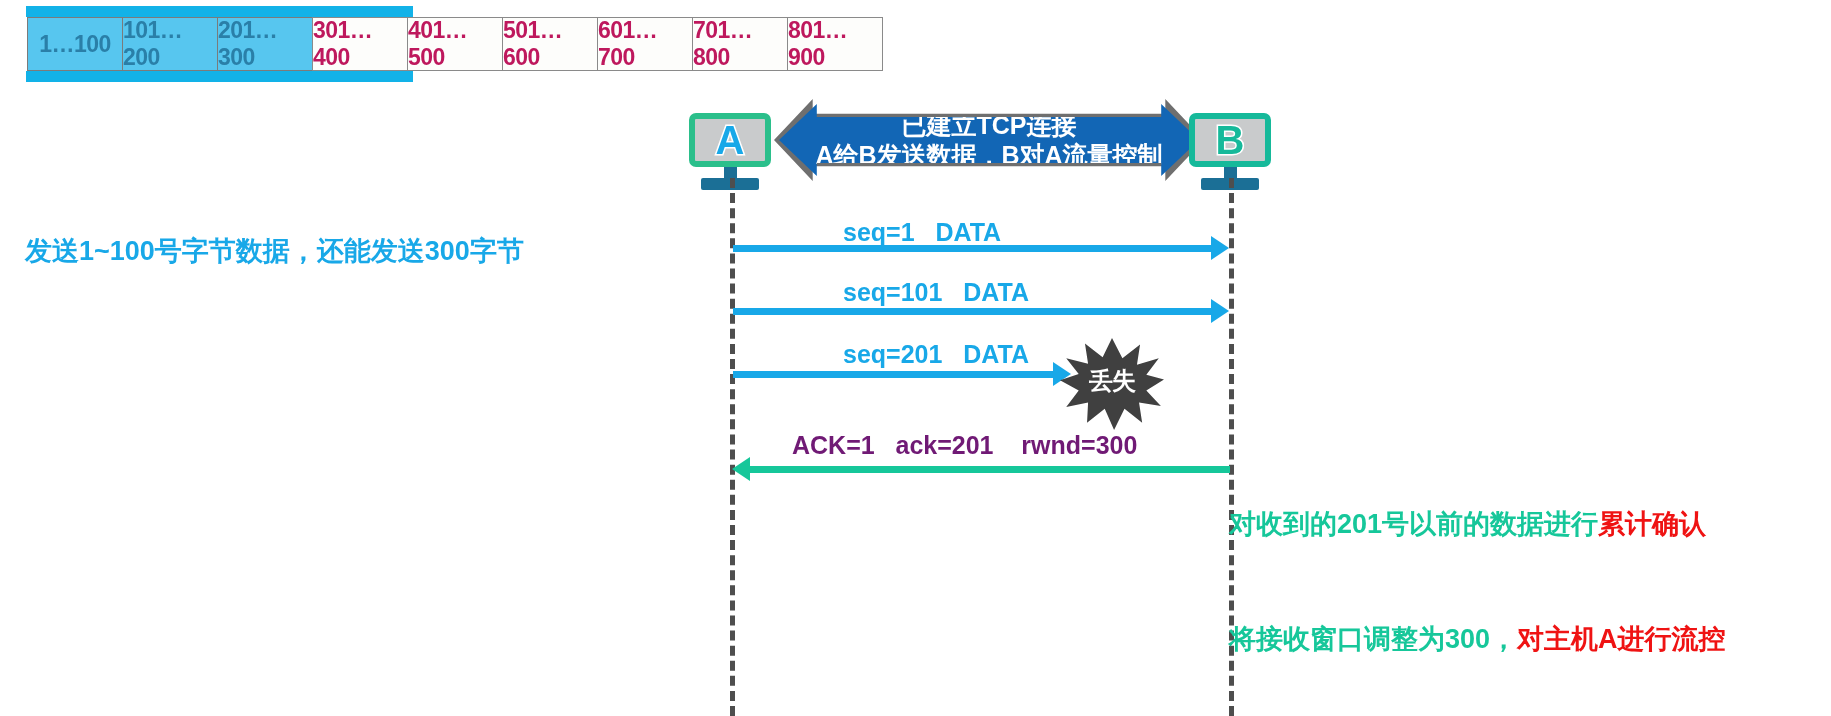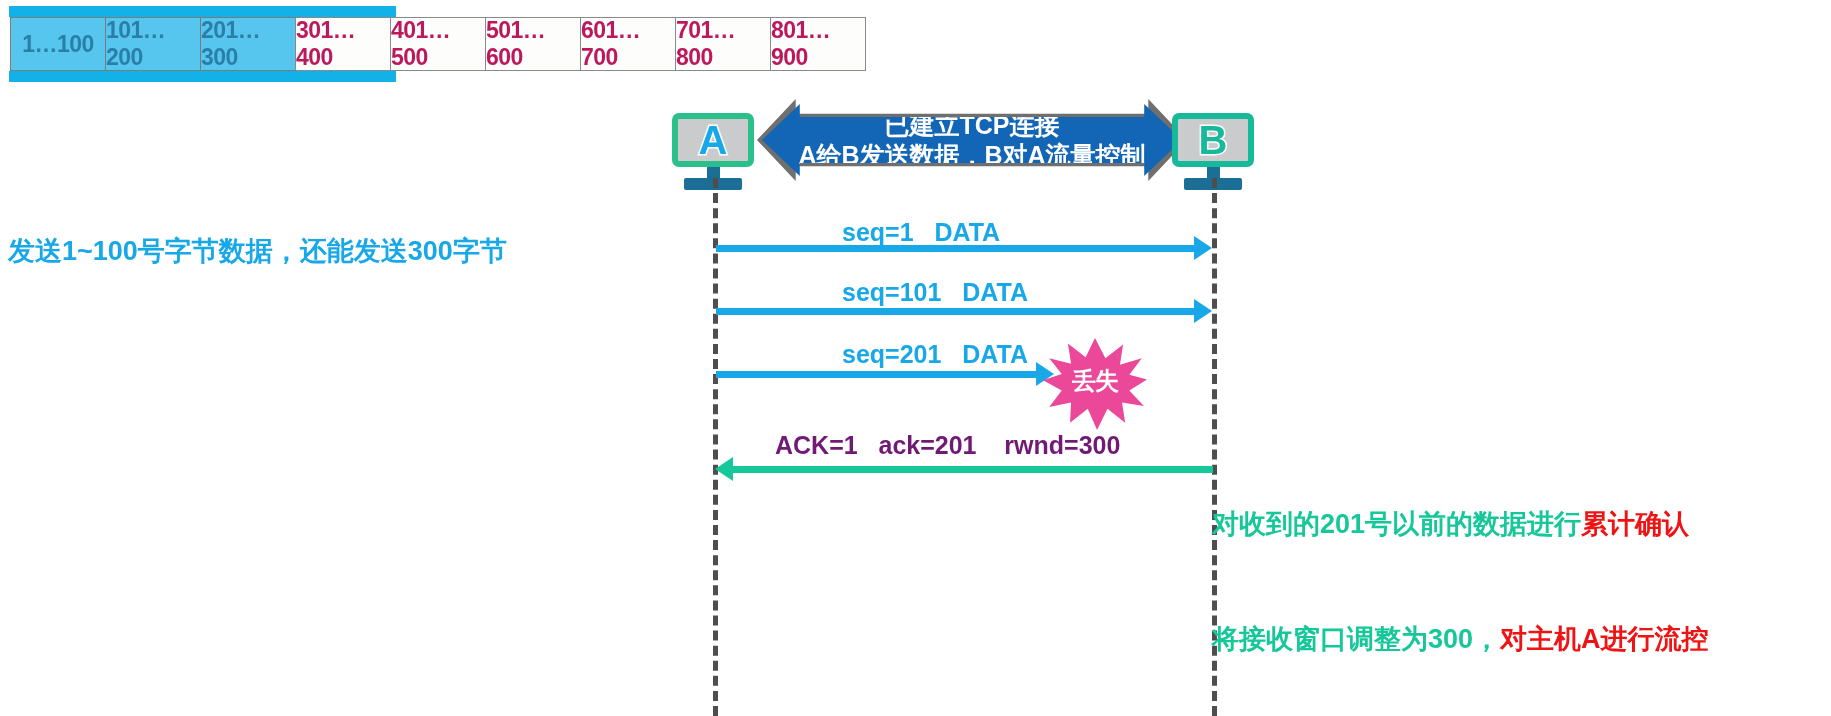--- a/index.html
+++ b/index.html
@@ -1,20 +1,20 @@
 <!DOCTYPE html>
 <html><head>
 <meta charset="utf-8">
 <style>
   html,body{margin:0;padding:0;background:#ffffff;}
   body{
     width:1831px;height:716px;position:relative;overflow:hidden;
     font-family:"Liberation Sans","DejaVu Sans",sans-serif;
   }
-  .stage{position:absolute;left:0;top:0;width:1464px;height:716px;}
+  .stage{position:absolute;left:17px;top:0;width:1464px;height:716px;}
 
   
   #byte-table{position:absolute;left:10px;top:17px;display:flex;}
   .byte-cell{
     box-sizing:border-box;
     width:96px;height:54px;
     border:1px solid #8a8a8a;
     margin-left:-1px;
     display:flex;align-items:center;justify-content:center;
     font-size:23px;font-weight:bold;letter-spacing:-0.5px;
@@ -69,36 +69,36 @@
     position:absolute;width:0;border-left:5px dashed #4e4e4e;top:178px;height:538px;
   }
   #lifeline-a{left:713px;}
   #lifeline-b{left:1212px;}
 
   
   .msg-label{position:absolute;font-size:25px;font-weight:bold;white-space:pre;}
   .arrow-line{position:absolute;height:7px;}
   .arrow-head{position:absolute;width:0;height:0;}
 
-  .msg-blue .msg-label{color:#18a8e8;margin-left:16px;}
+  .msg-blue .msg-label{color:#18a8e8;}
   .arrow-blue{background:#18a8e8;}
   .head-blue-right{
     border-top:12px solid transparent;border-bottom:12px solid transparent;
     border-left:18px solid #18a8e8;
   }
   .arrow-green{background:#16c79a;}
   .head-green-left{
     border-top:12px solid transparent;border-bottom:12px solid transparent;
     border-right:18px solid #16c79a;
   }
 
   
   #loss-burst{
     position:absolute;left:1043px;top:338px;width:104px;height:92px;
-    background:#ec4899;
+    background:#404040;
     clip-path:polygon(50% 0%,60% 22%,77% 7%,74% 29%,95% 22%,83% 40%,
                       100% 45%,83% 57%,97% 74%,76% 70%,79% 92%,62% 77%,
                       52% 100%,43% 77%,26% 92%,27% 70%,6% 75%,18% 57%,
                       0% 46%,18% 39%,6% 22%,27% 28%,24% 6%,41% 21%);
     display:flex;align-items:center;justify-content:center;
   }
   #loss-burst span{
     color:#ffffff;font-size:24px;font-weight:bold;letter-spacing:-1px;
     transform:translateY(-3px);
   }

